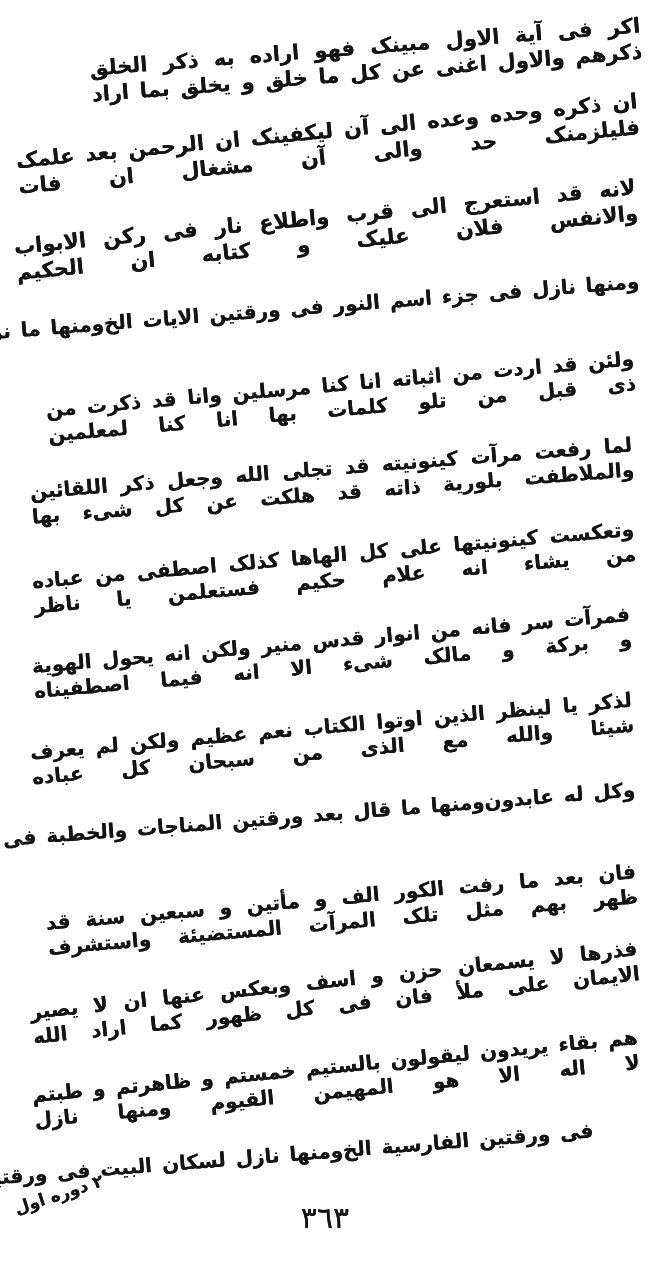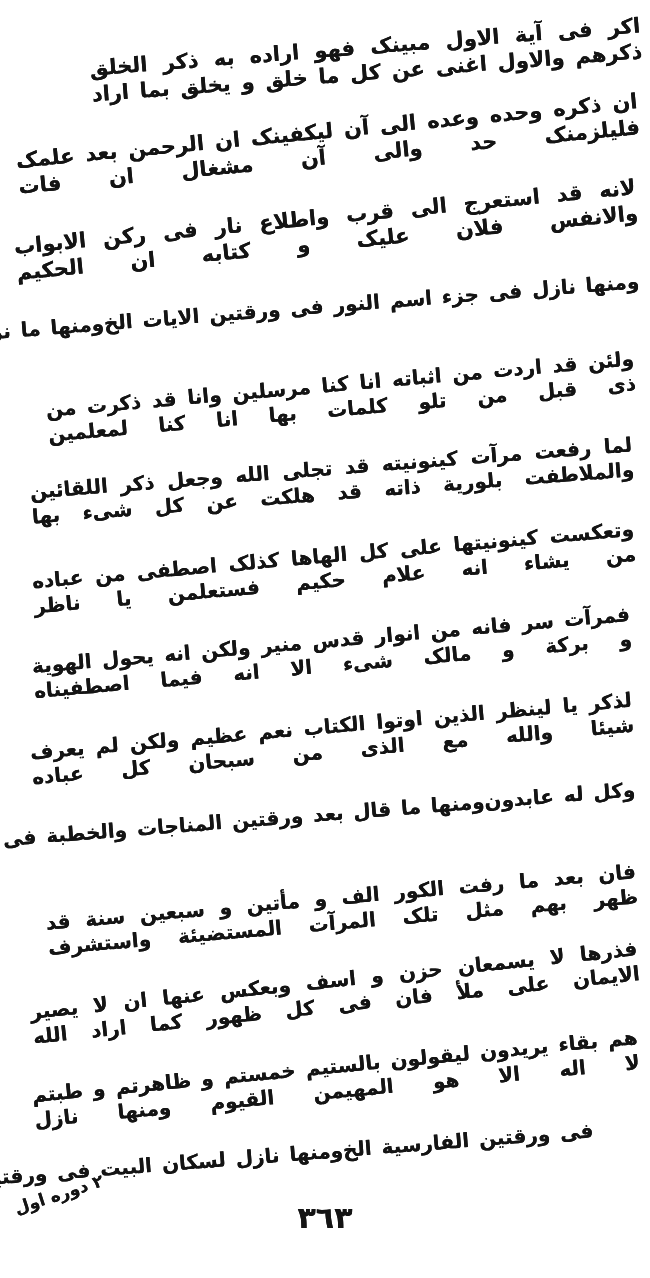--- a/index.html
+++ b/index.html
@@ -49,21 +49,21 @@
     display: inline-block;
     white-space: nowrap;
   }
   .footer-pageno {
     position: absolute;
     left: 0;
     right: 0;
     top: 1200px;
     text-align: center;
     font-size: 30px;
-    font-weight: 700;
+    font-weight: 400;
     color: #141414;
     letter-spacing: 6px;
     text-shadow: 0 0 0.6px #141414;
   }
   .margin-note {
     position: absolute;
     left: 18px;
     top: 1198px;
     font-size: 17px;
     font-weight: 700;

